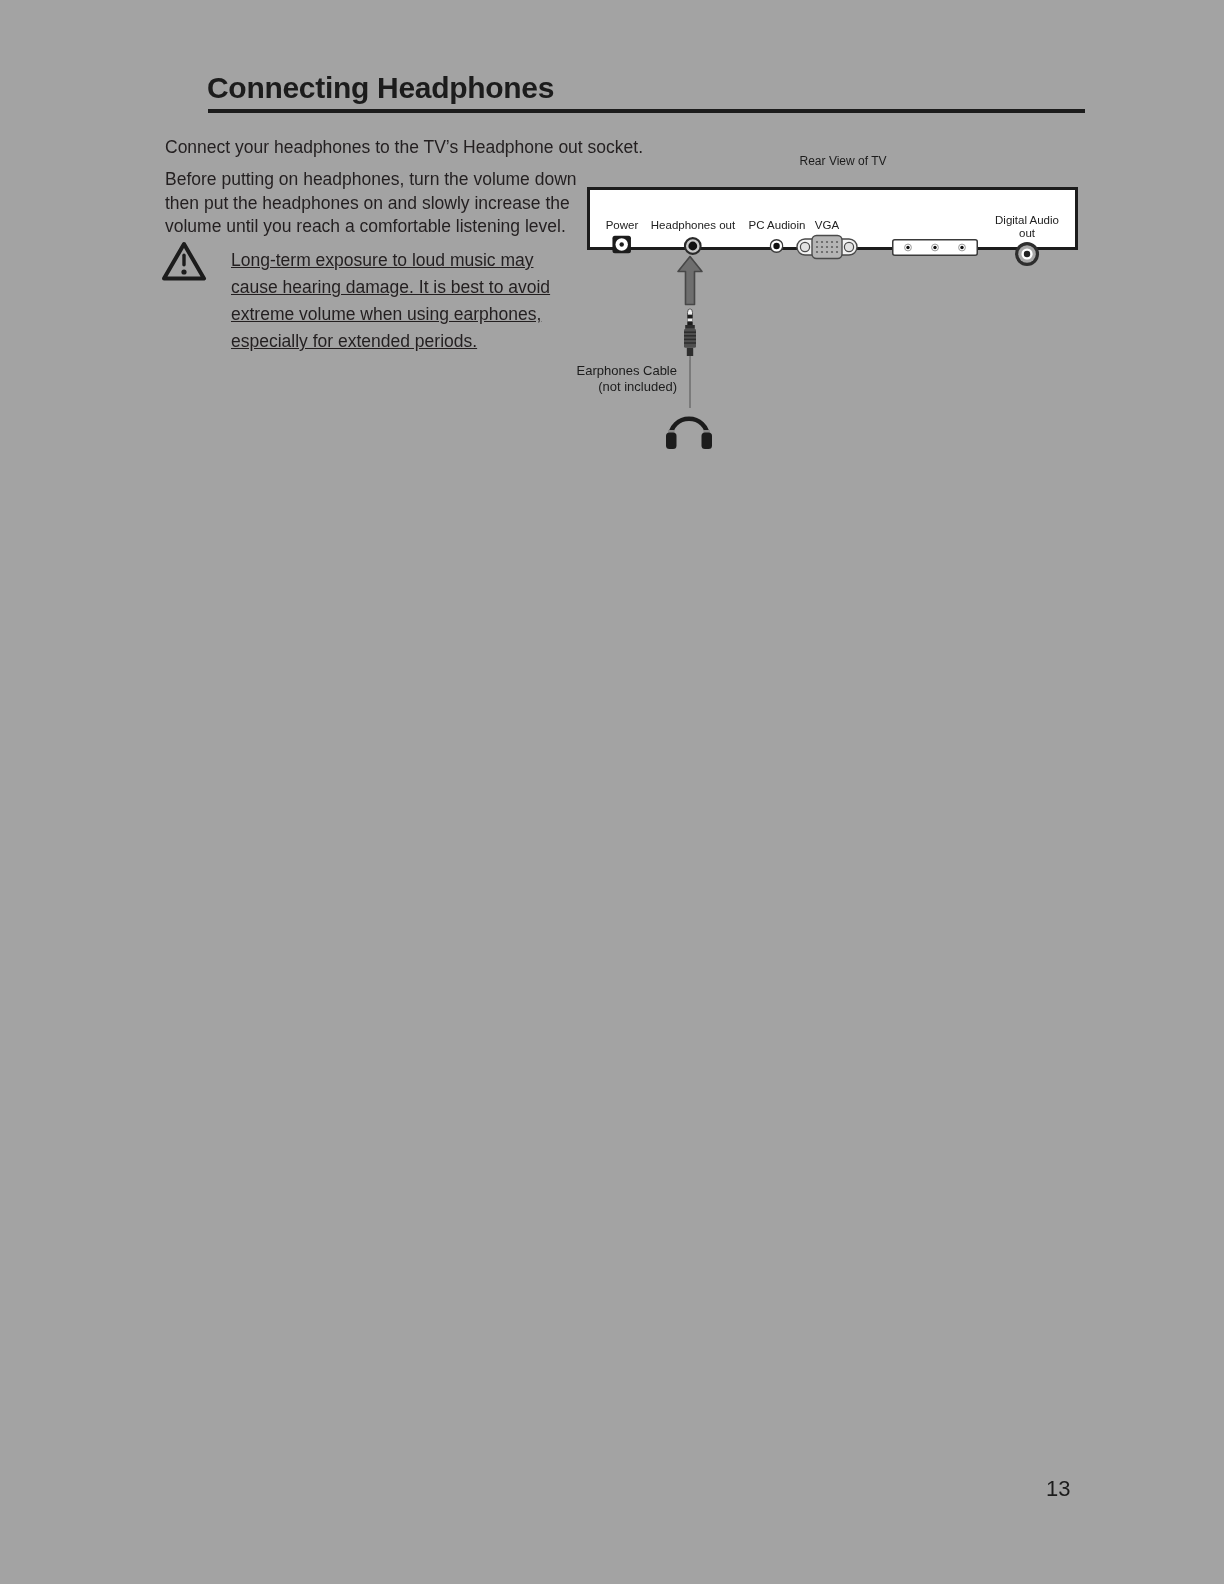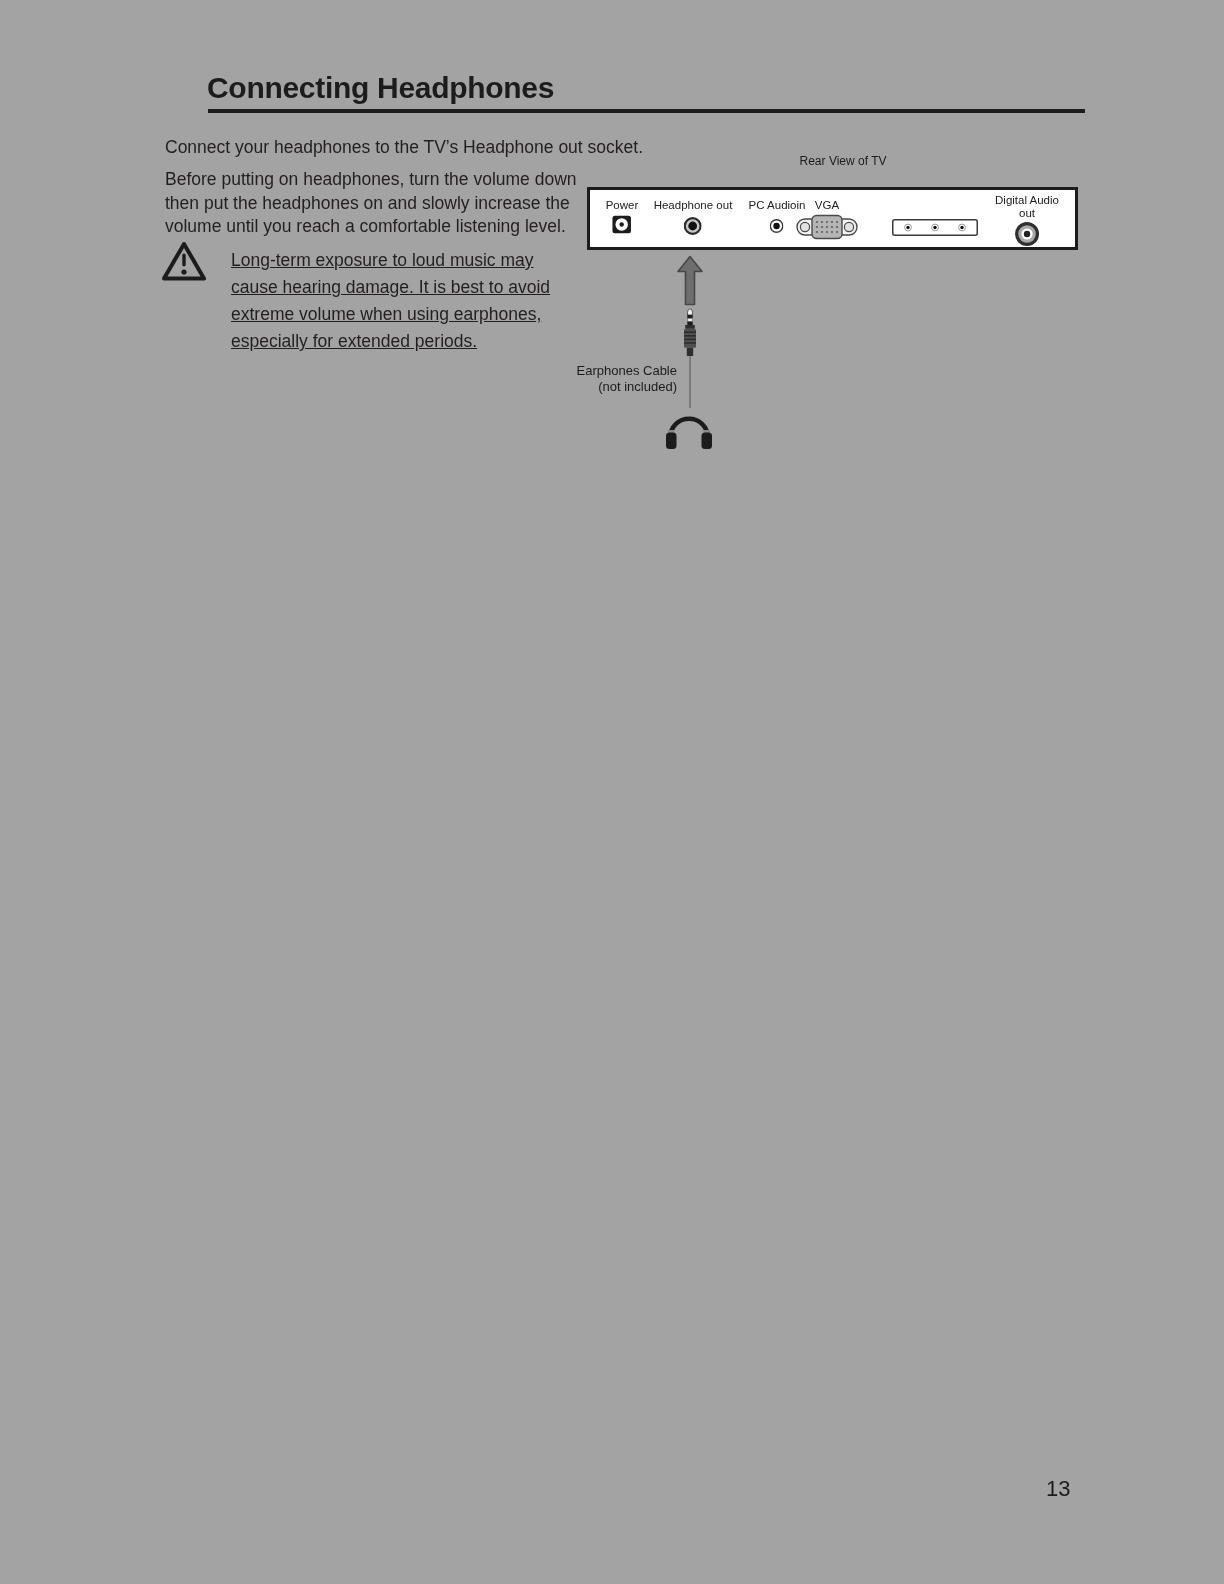--- a/index.html
+++ b/index.html
@@ -16,21 +16,21 @@
 
   .intro { left: 165px; top: 137px; font-size: 17.5px; }
   .body-par { left: 165px; top: 168px; font-size: 17.5px; line-height: 23.5px; }
 
   .warn-icon { left: 161px; top: 241px; }
   .warn-text { left: 231px; top: 247px; font-size: 17.5px; line-height: 27px; text-decoration: underline; }
 
   .diagram-caption { left: 743px; top: 154px; width: 200px; text-align: center; font-size: 12px; color: #1c1c1c; }
 
   .panel { left: 587px; top: 187px; width: 485px; height: 57px; border: 3px solid #1c1c1c; background: #fff; }
-  .port { position: absolute; transform: translateX(-50%); text-align: center; }
+  .port { position: absolute; transform: translateX(-50%); text-align: center; margin-top: 20px; }
   .port-label { font-size: 11.5px; color: #222; white-space: nowrap; line-height: 13px; }
   .port-icon { margin-top: 3px; line-height: 0; }
 
   .arrow-up { left: 677px; top: 255px; line-height: 0; }
   .jack-plug { left: 679px; top: 308px; line-height: 0; }
   .cable-line { left: 689px; top: 360px; width: 2px; height: 48px; background: #7a7a7a; }
   .cable-label { left: 505px; top: 363px; width: 172px; text-align: right; font-size: 13px; line-height: 15.5px; color: #1c1c1c; }
   .headphones { left: 662px; top: 404px; line-height: 0; }
 
   .page-number { left: 1046px; top: 1476px; font-size: 22px; color: #1c1c1c; }
@@ -70,21 +70,21 @@
       <div class="port-icon">
         <svg width="20" height="19" viewBox="0 0 20 19">
           <rect x="0.75" y="0.75" width="18.5" height="17.5" rx="2.5" fill="#1c1c1c"></rect>
           <circle cx="10" cy="9.5" r="6.2" fill="#ffffff"></circle>
           <circle cx="10" cy="9.5" r="2.2" fill="#1c1c1c"></circle>
         </svg>
       </div>
     </div>
 
     <div class="port" style="left:103px; top:9px;">
-      <div class="port-label">Headphone out</div>
+      <div class="port-label">Headphones out</div>
       <div class="port-icon" style="margin-top:5px;">
         <svg width="18" height="18" viewBox="0 0 18 18">
           <circle cx="9" cy="9" r="7.9" fill="#c9c9c9" stroke="#2a2a2a" stroke-width="2.2"></circle>
           <circle cx="9" cy="9" r="4.4" fill="#111111"></circle>
         </svg>
       </div>
     </div>
 
     <div class="port" style="left:187px; top:9px;text-align:center;">
       <div class="port-label">PC Audioin</div>

